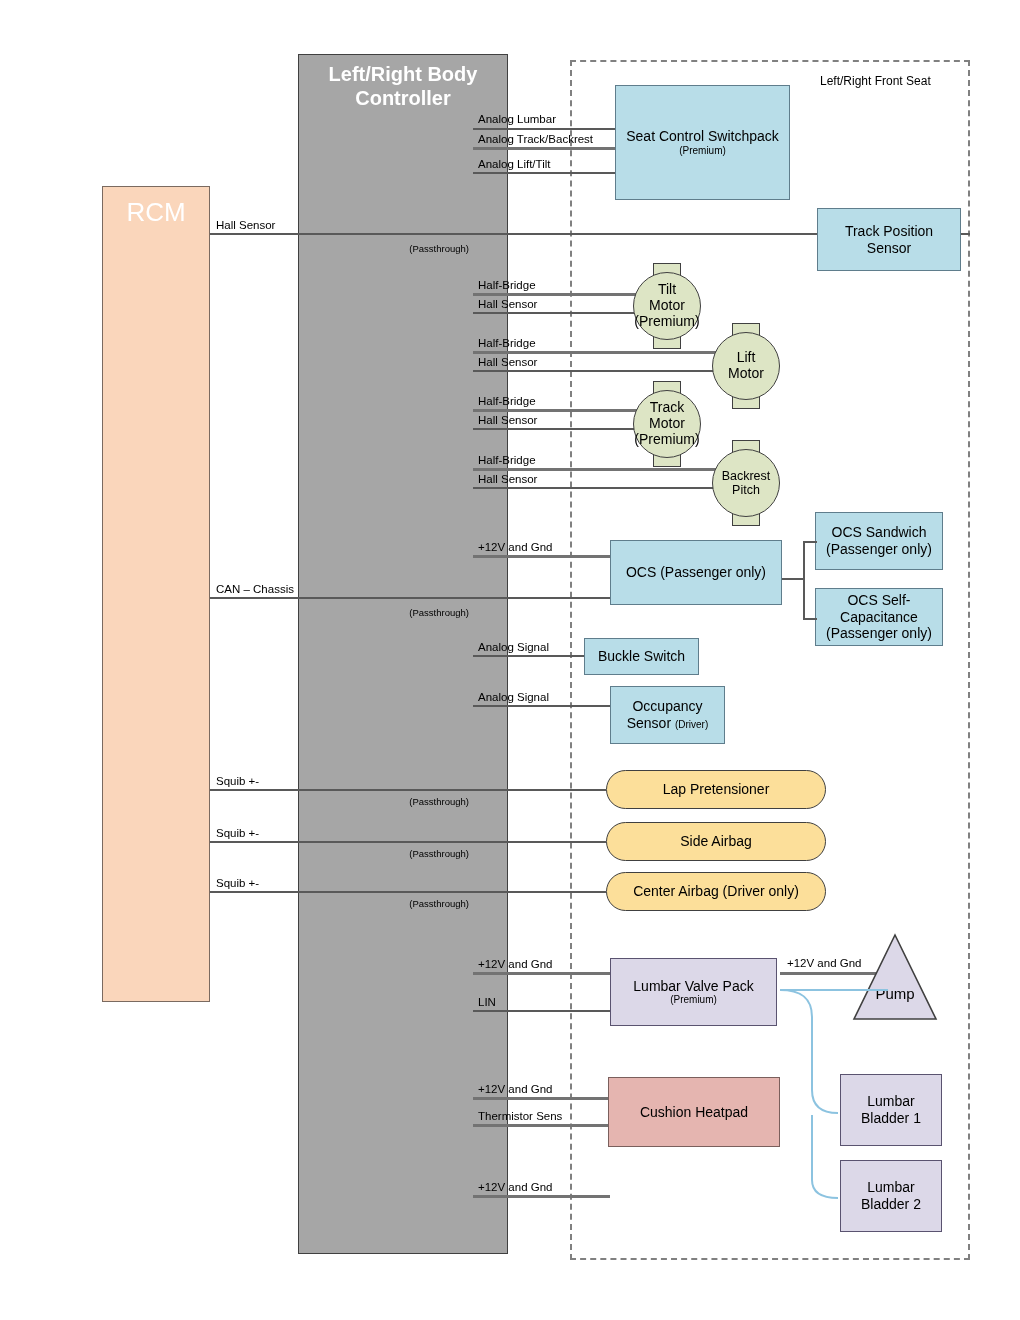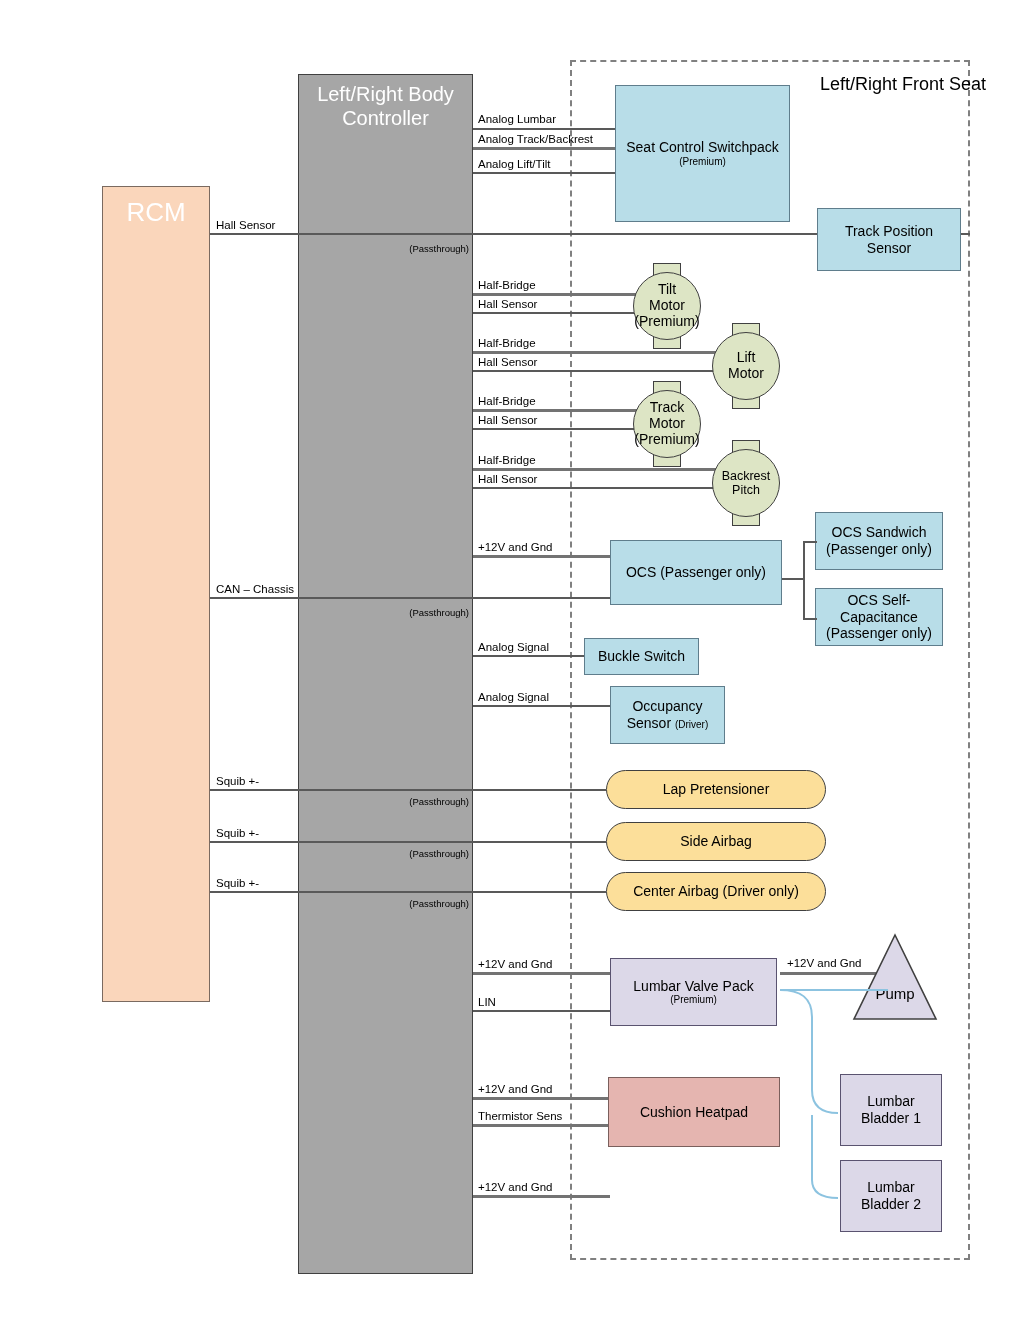--- a/index.html
+++ b/index.html
@@ -17,21 +17,21 @@
        align-items:center;justify-content:flex-start;padding-top:10px;}
   .controller{background:#a6a6a6;border:1.5px solid #404040;color:#ffffff;font-size:20px;
        align-items:center;justify-content:flex-start;padding-top:8px;}
   .blue{background:#b8dde8;border:1.5px solid #5f7d8c;font-size:14px;}
   .yellow{background:#fcdf9a;border:1.5px solid #404040;font-size:14px;border-radius:22px;}
   .pink{background:#e5b5b0;border:1.5px solid #7a5f5c;font-size:14px;}
   .purple{background:#dcd8e8;border:1.5px solid #5a5370;font-size:14px;}
 
   
   .seat-zone{position:absolute;box-sizing:border-box;border:2px dashed #808080;background:transparent;}
-  .seat-zone-label{position:absolute;font-size:18px;color:#000;}
+  .seat-zone-label{position:absolute;font-size:12px;color:#000;}
 
   
   .motor{position:absolute;}
   .motor .circ{position:absolute;left:0;top:0;border-radius:50%;
      background:#dde5c5;border:1.5px solid #404040;box-sizing:border-box;
      display:flex;flex-direction:column;align-items:center;justify-content:center;
      text-align:center;font-size:14px;line-height:1.14;z-index:2;}
   .motor .tab{position:absolute;background:#dde5c5;border:1.5px solid #404040;box-sizing:border-box;z-index:1;}
 
   
@@ -54,21 +54,21 @@
 
 <div id="canvas">
 
   <div class="seat-zone" style="left:570px;top:60px;width:400px;height:1200px;"></div>
   <div class="seat-zone-label" style="left:820px;top:74px;">Left/Right Front Seat</div>
 
   <div class="box rcm" style="left:102px;top:186px;width:108px;height:816px;">
     <span>RCM</span>
   </div>
 
-  <div class="box controller" style="left:298px;top:74px;width:175px;height:1200px;">
+  <div class="box controller" style="left:298px;top:54px;width:210px;height:1200px;font-weight:bold;">
     <span>Left/Right Body</span>
     <span>Controller</span>
   </div>
 
   <div class="wire wire-h" style="left:210px;top:233px;width:760px;"></div>
   <div class="sig" style="left:216px;top:219px;">Hall Sensor</div>
   <div class="pass" style="left:373px;top:243px;width:96px;">(Passthrough)</div>
 
   <div class="wire wire-h" style="left:210px;top:597px;width:402px;"></div>
   <div class="sig" style="left:216px;top:583px;">CAN – Chassis</div>
@@ -133,21 +133,21 @@
   <div class="sig" style="left:478px;top:1083px;">+12V and Gnd</div>
   <div class="wire wire-thick" style="left:473px;top:1124px;width:137px;"></div>
   <div class="sig" style="left:478px;top:1110px;">Thermistor Sens</div>
 
   <div class="wire wire-thick" style="left:473px;top:1195px;width:137px;"></div>
   <div class="sig" style="left:478px;top:1181px;">+12V and Gnd</div>
 
   <div class="wire wire-thick" style="left:780px;top:972px;width:110px;"></div>
   <div class="sig" style="left:787px;top:957px;">+12V and Gnd</div>
 
-  <div class="box blue" style="left:615px;top:85px;width:175px;height:137px;">
+  <div class="box blue" style="left:615px;top:85px;width:175px;height:115px;">
     <span>Seat Control Switchpack</span>
     <span class="sub">(Premium)</span>
   </div>
 
   <div class="box blue" style="left:817px;top:208px;width:144px;height:63px;">
     <span>Track Position</span>
     <span>Sensor</span>
   </div>
 
   <div class="box blue" style="left:610px;top:540px;width:172px;height:65px;">

